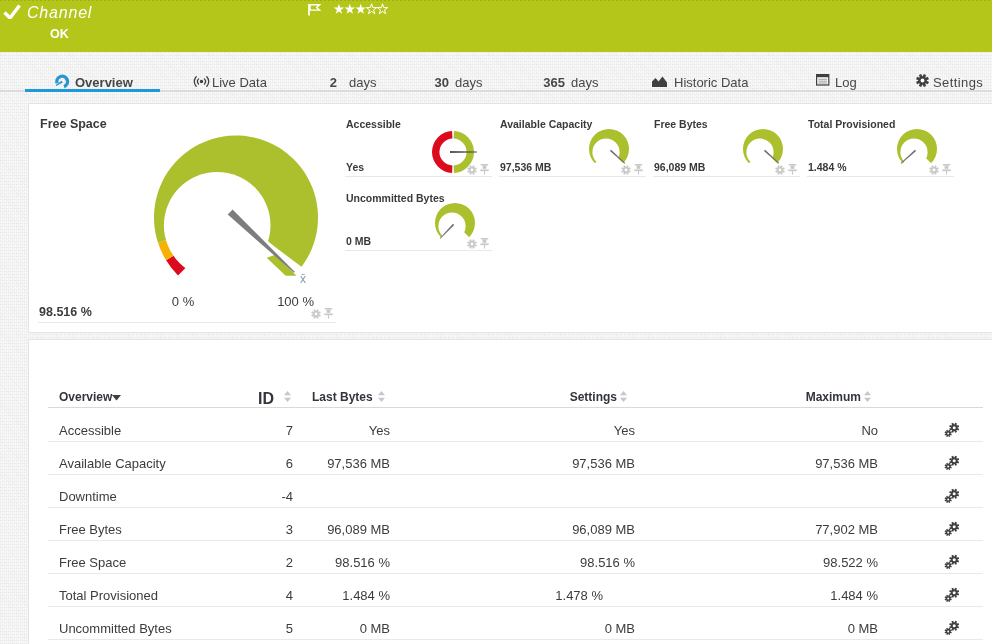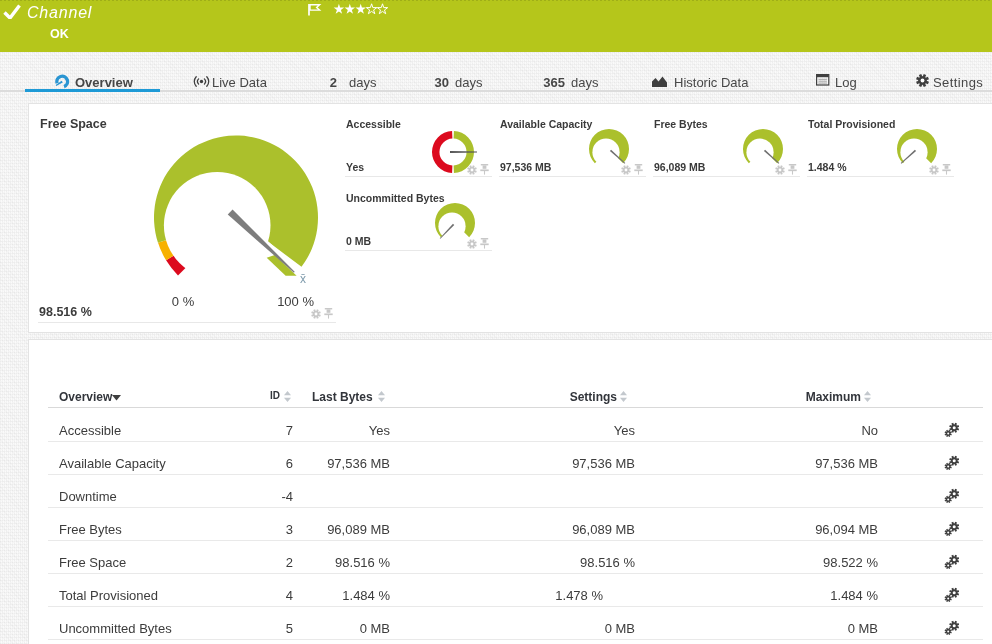--- a/index.html
+++ b/index.html
@@ -233,21 +233,21 @@
       <rect x="2.6" y="1.4" width="3.8" height="3.4" fill="#c8c8c8"></rect>
       <path d="M0.3,6.3 h8.4" stroke="#c8c8c8" stroke-width="1.7"></path>
       <path d="M4.5,7 v3.6" stroke="#c8c8c8" stroke-width="1.1"></path>
     </svg>
 <div class="abs" style="left:345px;top:250px;width:147px;height:1px;background:#e8e8e8"></div>
 <div class="panel" style="left:28px;top:339px;width:965px;height:306px"></div>
 <div class="abs" style="left:59px;top:390px;font-size:12px;font-weight:bold;color:#32353b">Overview</div>
 <svg class="abs" style="left:112px;top:395px" width="9" height="6">
       <path d="M0,0 h9 l-4.5,5.5 z" fill="#3f3f3f"></path>
     </svg>
-<div class="abs r" style="left:230px;top:390px;width:50px;font-size:10px;font-weight:bold;color:#32353b">ID</div>
+<div class="abs r" style="left:224px;top:390px;width:50px;font-size:16px;font-weight:bold;color:#32353b">ID</div>
 <svg class="abs" style="left:284px;top:391px" width="8" height="11">
       <path d="M0,4.2 L3.5,0 L7,4.2 Z" fill="#c3c8cd"></path>
       <path d="M0,6.8 L3.5,11 L7,6.8 Z" fill="#c3c8cd"></path>
     </svg>
 <div class="abs" style="left:312px;top:390px;font-size:12px;font-weight:bold;color:#32353b">Last Bytes</div>
 <svg class="abs" style="left:378px;top:391px" width="8" height="11">
       <path d="M0,4.2 L3.5,0 L7,4.2 Z" fill="#c3c8cd"></path>
       <path d="M0,6.8 L3.5,11 L7,6.8 Z" fill="#c3c8cd"></path>
     </svg>
 <div class="abs r" style="left:500px;top:390px;width:117px;font-size:12px;font-weight:bold;color:#32353b">Settings</div>
@@ -342,21 +342,21 @@
       <line x1="3.76" y1="12.46" x2="2.82" y2="14.73" stroke="#3f3f3f" stroke-width="1.43"></line>
       <line x1="4.64" y1="12.46" x2="5.58" y2="14.73" stroke="#3f3f3f" stroke-width="1.43"></line>
       <line x1="5.26" y1="11.84" x2="7.53" y2="12.78" stroke="#3f3f3f" stroke-width="1.43"></line>
       <circle cx="4.2" cy="11.4" r="1.00" fill="#fff"></circle>
     </svg>
 <div class="abs" style="left:48px;top:507px;width:935px;height:1px;background:#e9e9e9"></div>
 <div class="abs" style="left:59px;top:522px;font-size:13px;color:#3c3c3c">Free Bytes</div>
 <div class="abs r" style="left:230px;top:522px;width:63px;font-size:13px;color:#3c3c3c">3</div>
 <div class="abs r" style="left:290px;top:522px;width:100px;font-size:13px;color:#3c3c3c">96,089 MB</div>
 <div class="abs r" style="left:520px;top:522px;width:115px;font-size:13px;color:#3c3c3c">96,089 MB</div>
-<div class="abs r" style="left:760px;top:522px;width:118px;font-size:13px;color:#3c3c3c">96,094 MB</div>
+<div class="abs r" style="left:760px;top:522px;width:118px;font-size:13px;color:#3c3c3c">77,902 MB</div>
 <svg class="abs" style="left:944px;top:521px" width="15" height="15">
       <circle cx="10.2" cy="5.8" r="3.20" fill="#3f3f3f"></circle>
       <line x1="11.68" y1="5.19" x2="14.82" y2="3.89" stroke="#3f3f3f" stroke-width="1.98"></line>
       <line x1="10.81" y1="4.32" x2="12.11" y2="1.18" stroke="#3f3f3f" stroke-width="1.98"></line>
       <line x1="9.59" y1="4.32" x2="8.29" y2="1.18" stroke="#3f3f3f" stroke-width="1.98"></line>
       <line x1="8.72" y1="5.19" x2="5.58" y2="3.89" stroke="#3f3f3f" stroke-width="1.98"></line>
       <line x1="8.72" y1="6.41" x2="5.58" y2="7.71" stroke="#3f3f3f" stroke-width="1.98"></line>
       <line x1="9.59" y1="7.28" x2="8.29" y2="10.42" stroke="#3f3f3f" stroke-width="1.98"></line>
       <line x1="10.81" y1="7.28" x2="12.11" y2="10.42" stroke="#3f3f3f" stroke-width="1.98"></line>
       <line x1="11.68" y1="6.41" x2="14.82" y2="7.71" stroke="#3f3f3f" stroke-width="1.98"></line>

